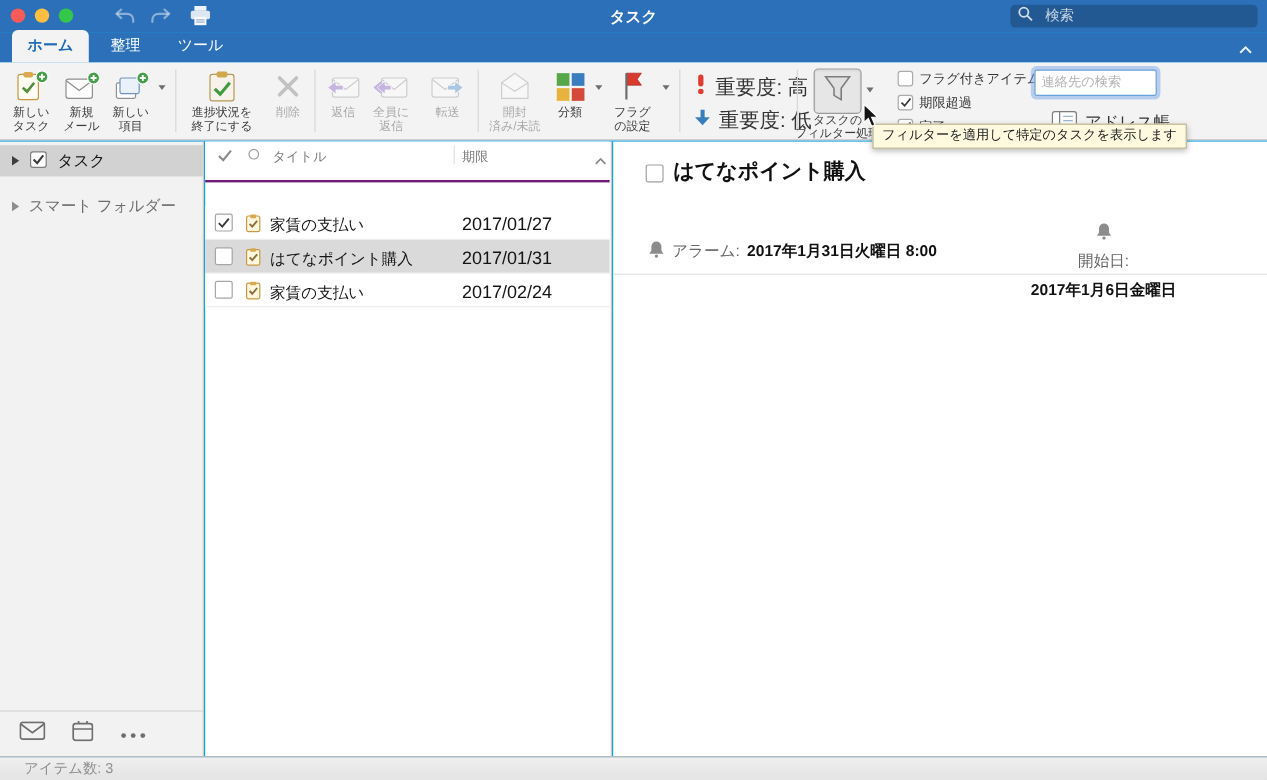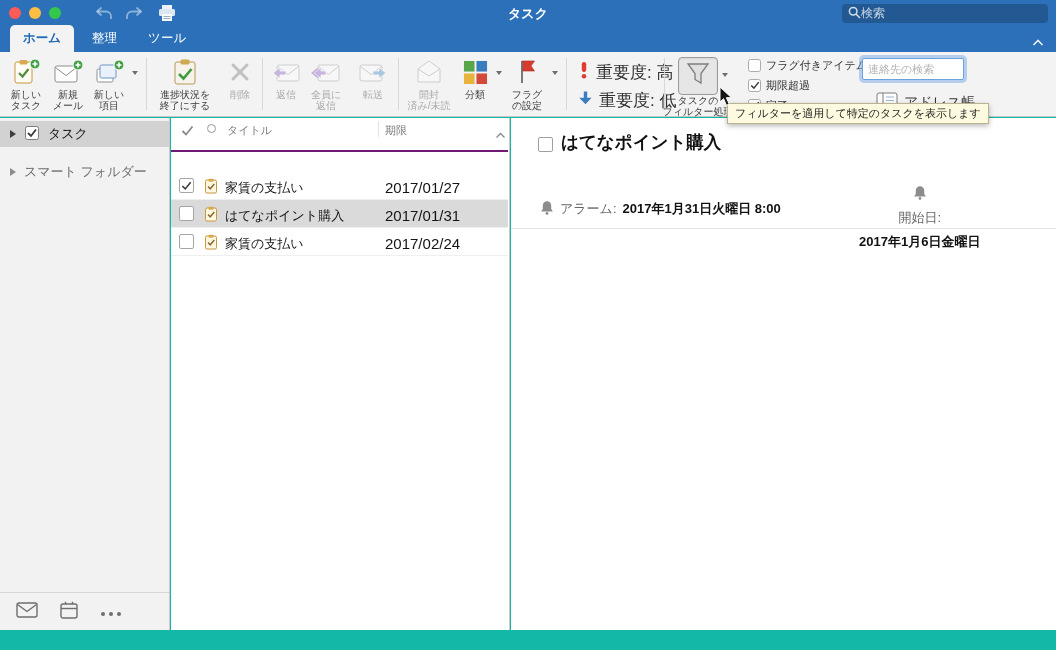--- a/index.html
+++ b/index.html
@@ -1,29 +1,29 @@
 <!DOCTYPE html>
 <html><head>
 <meta charset="utf-8">
 <style>
   html,body{margin:0;padding:0;}
   *{box-sizing:border-box;}
   body{font-family:"Liberation Sans","DejaVu Sans",sans-serif;}
-  #window{position:relative;width:1056px;height:650px;background:#14b8a6;overflow:hidden;text-decoration:underline;}
+  #window{position:relative;width:1056px;height:650px;background:#0ea5e9;overflow:hidden;text-decoration:underline;}
 
   
   #titlebar{position:absolute;left:0;top:0;width:100%;height:27px;background:#2b70b8;}
   .traffic{position:absolute;top:7px;width:12px;height:12px;border-radius:50%;}
   .t-red{left:9px;background:#fc5b57;}
   .t-yellow{left:29px;background:#fdbe41;}
   .t-green{left:49px;background:#34c84a;}
   .tb-btn{position:absolute;top:5px;cursor:default;}
   #undo-btn{left:94px;} #redo-btn{left:124px;} #print-btn{left:157px;top:4px;}
   #window-title{position:absolute;left:0;right:0;top:0;text-align:center;line-height:27px;color:#fff;font-size:13px;font-weight:bold;}
-  #tb-search{position:absolute;top:4px;right:8px;width:206px;height:19px;background:rgba(0,0,0,0.20);border-radius:4px;display:flex;align-items:center;gap:0;padding:0 6px;}
+  #tb-search{position:absolute;top:4px;right:8px;width:206px;height:19px;background:rgba(0,0,0,0.20);border-radius:4px;display:flex;align-items:center;gap:10px;padding:0 6px;}
   #tb-search .ph{color:rgba(255,255,255,0.75);font-size:12px;}
 
   
   #tabbar{position:absolute;left:0;top:27px;width:100%;height:25px;background:#2b70b8;display:flex;align-items:flex-end;padding-left:10px;}
   .tab{font-size:12.5px;padding:5px 13px 5px;color:#fff;margin-right:5px;}
   .tab.active{background:#f3f3f3;color:#1f6bb5;font-weight:bold;border-radius:5px 5px 0 0;}
   #ribbon-collapse{position:absolute;right:12px;top:33px;}
 
   
   #ribbon{position:absolute;left:0;top:52px;width:100%;height:65px;background:#f3f3f3;border-bottom:1px solid #c6c6c6;}
@@ -481,14 +481,17 @@
             </svg>
         </span>
         <span class="flabel">アラーム:</span>
         <span class="fvalue">2017年1月31日火曜日 8:00</span>
       </div>
 
       <div id="detail-divider"></div>
     </div>
   </div>
 
+  <div id="statusbar">
+    <span>アイテム数: 3</span>
+  </div>
 
 </div>
 
 </body></html>

